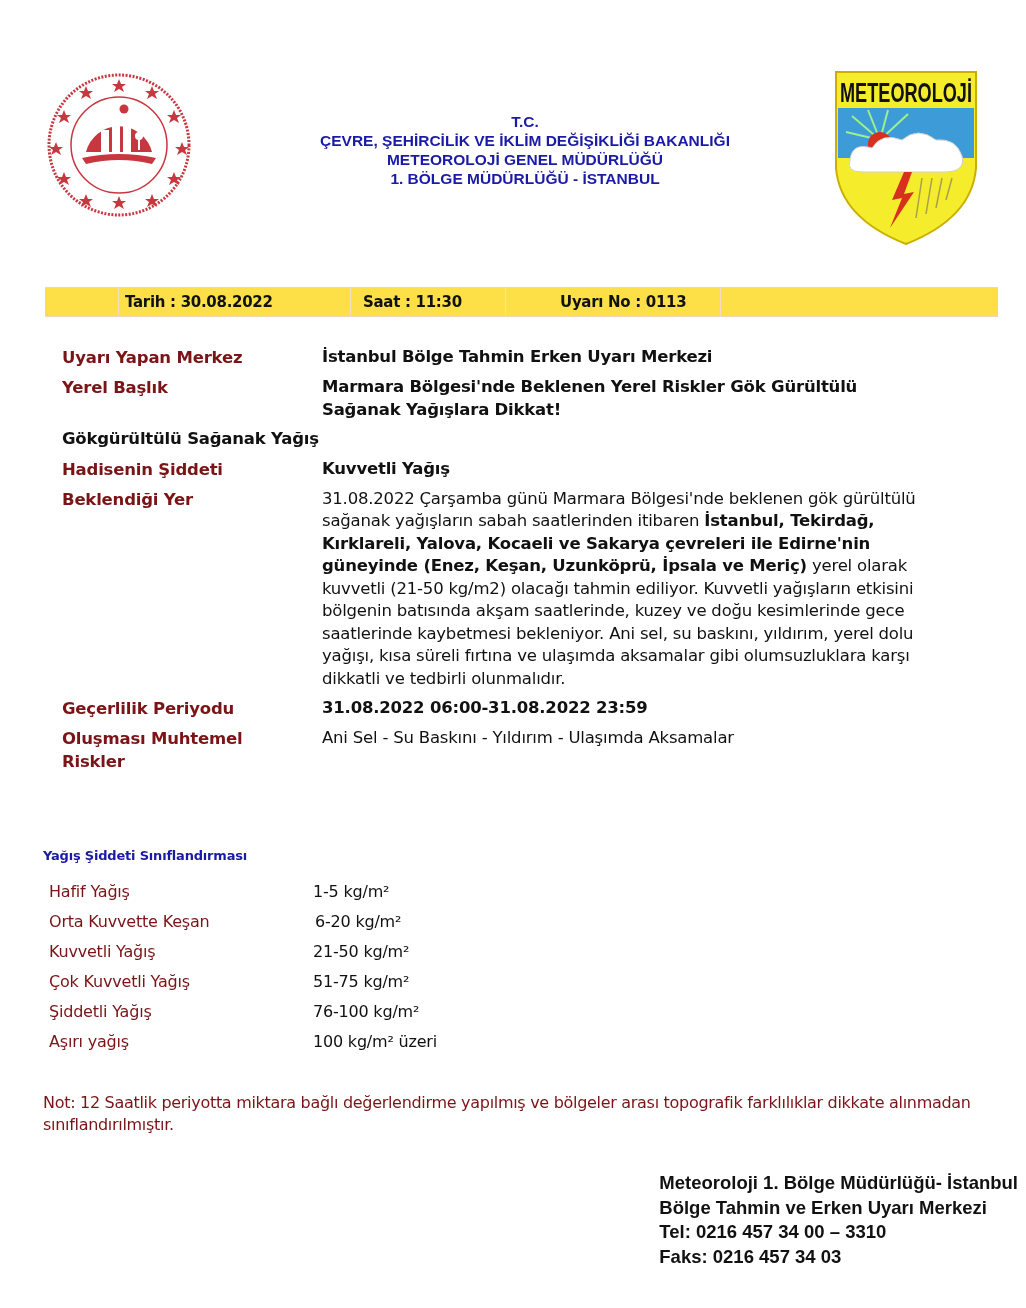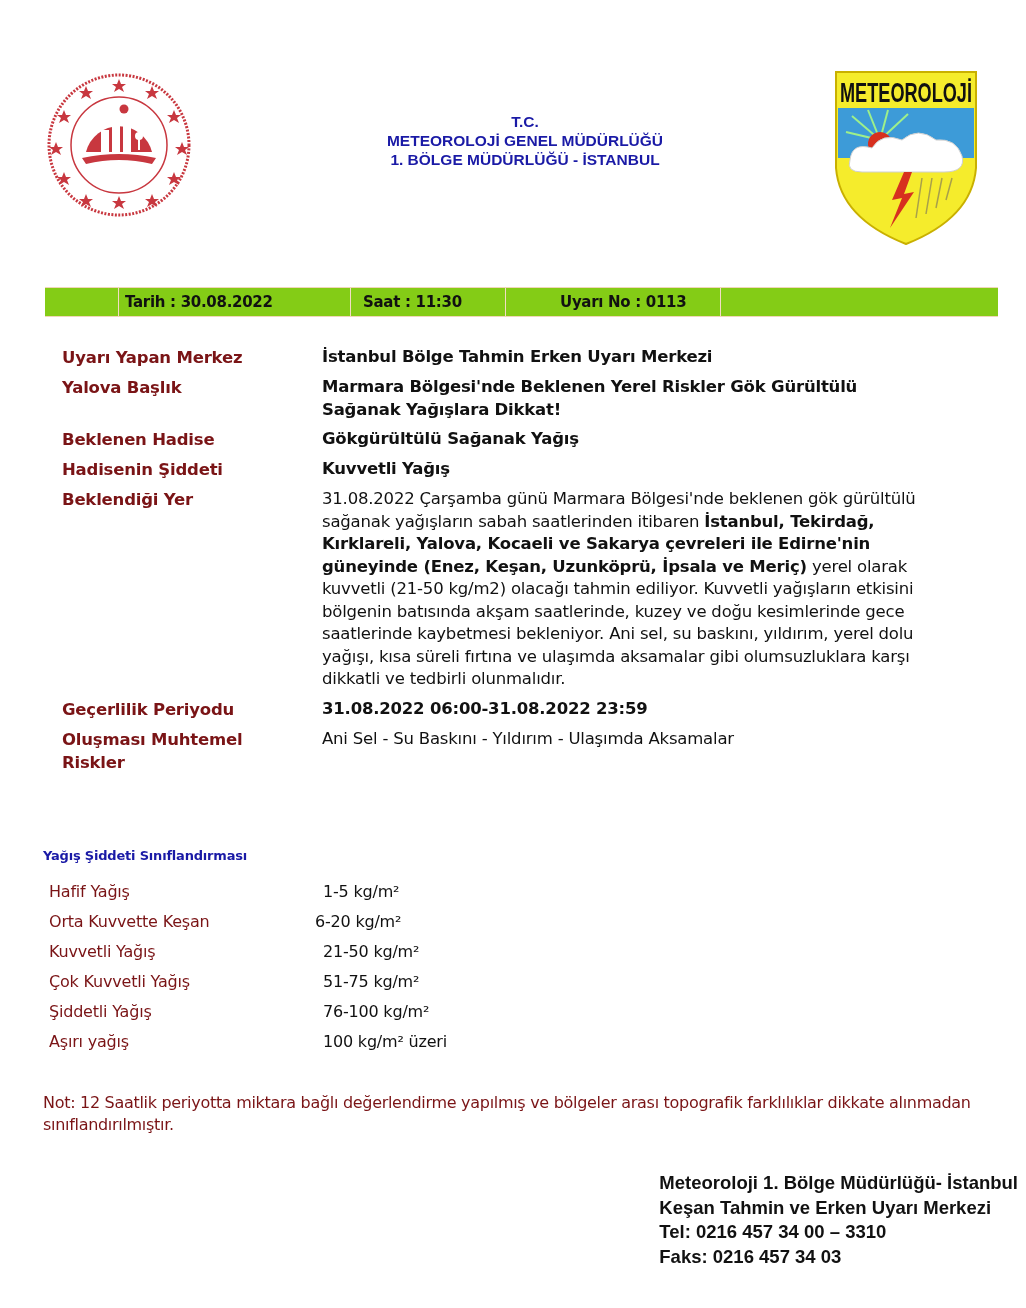--- a/index.html
+++ b/index.html
@@ -5,36 +5,36 @@
     * { box-sizing: border-box; margin: 0; padding: 0; }
     html, body { width: 1026px; height: 1308px; background: #ffffff; }
     body { position: relative; font-family: "DejaVu Sans", sans-serif; color: #111; overflow: hidden; }
 
     .logo-left { position: absolute; left: 46px; top: 72px; width: 146px; height: 146px; }
     .logo-right { position: absolute; left: 832px; top: 68px; width: 148px; height: 180px; }
 
     .header-title { position: absolute; left: 270px; top: 112px; width: 510px; text-align: center;
       font-family: "Liberation Sans", sans-serif; font-weight: bold; color: #1a1aa6; font-size: 15.5px; line-height: 19px; }
 
-    .info-bar { position: absolute; left: 45px; top: 287px; width: 953px; height: 30px; background: #84cc16;
+    .info-bar { position: absolute; left: 45px; top: 287px; width: 953px; height: 30px; background: #fde047;
       border-top: 1px solid #f0d6b8; border-bottom: 1px solid #f0d6b8; font-weight: bold; font-size: 15px; color: #111; }
     .info-bar span { position: absolute; top: 5px; letter-spacing: -0.3px; }
     .info-bar .sep { position: absolute; top: 0; width: 1px; height: 28px; background: #f3dcc4; }
 
     .fields { position: absolute; left: 62px; top: 346px; width: 900px; }
     .row { display: flex; margin-bottom: 7px; }
     .row .lbl { width: 260px; flex: none; color: #7a1416; font-weight: bold; font-size: 16.5px; line-height: 23px; letter-spacing: -0.2px; }
     .row .val { width: 610px; font-size: 16.5px; line-height: 22.5px; color: #111; letter-spacing: -0.2px; }
     .row .val.bold { font-weight: bold; }
 
     .class-title { position: absolute; left: 43px; top: 848px; color: #1a1aa6; font-weight: bold; font-size: 13px; letter-spacing: -0.2px; }
     .class-table { position: absolute; left: 49px; top: 876px; }
     .class-row { display: flex; height: 30px; align-items: center; }
     .class-row .name { width: 264px; color: #7a1416; font-size: 16px; letter-spacing: -0.2px; }
-    .class-row .amount { color: #111; font-size: 16px; letter-spacing: -0.2px; margin-left: 10px; }
+    .class-row .amount { color: #111; font-size: 16px; letter-spacing: -0.2px; }
 
     .note { position: absolute; left: 43px; top: 1057px; width: 930px; color: #7a1416; font-size: 16px; line-height: 22px; letter-spacing: -0.3px; margin-top: 35px; }
 
     .footer { position: absolute; right: 8px; top: 1171px; text-align: left;
       font-family: "Liberation Sans", sans-serif; font-weight: bold; font-size: 18.5px; line-height: 24.5px; color: #111; }
   </style>
 </head>
 <body>
 
 <div class="logo-left">
@@ -64,20 +64,21 @@
       <circle cx="93" cy="64" r="4"></circle>
       <rect x="92" y="66" width="2" height="12"></rect>
       <circle cx="76" cy="38" r="5"></circle>
     </g>
     <circle cx="78" cy="37" r="4.5" fill="#c8373f"></circle>
   </svg>
 </div>
 
 <div class="header-title">
   <div>T.C.</div>
+  <div>ÇEVRE, ŞEHİRCİLİK VE İKLİM DEĞİŞİKLİĞİ BAKANLIĞI</div>
   <div>METEOROLOJİ GENEL MÜDÜRLÜĞÜ</div>
   <div>1. BÖLGE MÜDÜRLÜĞÜ - İSTANBUL</div>
 </div>
 
 <div class="logo-right">
   <svg width="148" height="180" viewBox="0 0 148 180">
     <path d="M4,4 L144,4 L144,100 Q140,150 74,176 Q8,150 4,100 Z" fill="#f5ec2c" stroke="#c9b000" stroke-width="2"></path>
     <rect x="6" y="40" width="136" height="50" fill="#3d9bd8"></rect>
     <g stroke="#9ef08a" stroke-width="2">
       <line x1="48" y1="72" x2="20" y2="48"></line>
@@ -108,25 +109,24 @@
   <span style="left:515px">Uyarı No : 0113</span>
   <div class="sep" style="left:675px"></div>
 </div>
 
 <div class="fields">
   <div class="row">
     <div class="lbl">Uyarı Yapan Merkez</div>
     <div class="val bold">İstanbul Bölge Tahmin Erken Uyarı Merkezi</div>
   </div>
   <div class="row">
-    <div class="lbl">Yalova Başlık</div>
+    <div class="lbl">Yerel Başlık</div>
     <div class="val bold" style="width:580px">Marmara Bölgesi'nde Beklenen Yerel Riskler Gök Gürültülü Sağanak Yağışlara Dikkat!</div>
   </div>
   <div class="row">
-    <div class="lbl">Beklenen Hadise</div>
     <div class="val bold">Gökgürültülü Sağanak Yağış</div>
   </div>
   <div class="row">
     <div class="lbl">Hadisenin Şiddeti</div>
     <div class="val bold">Kuvvetli Yağış</div>
   </div>
   <div class="row">
     <div class="lbl">Beklendiği Yer</div>
     <div class="val" style="width:612px"><span>31.08.2022 Çarşamba günü Marmara Bölgesi'nde beklenen gök gürültülü sağanak yağışların sabah saatlerinden itibaren </span><b>İstanbul, Tekirdağ, Kırklareli, Yalova, Kocaeli ve Sakarya çevreleri ile Edirne'nin güneyinde (Enez, Keşan, Uzunköprü, İpsala ve Meriç)</b><span> yerel olarak kuvvetli (21-50 kg/m2) olacağı tahmin ediliyor. Kuvvetli yağışların etkisini bölgenin batısında akşam saatlerinde, kuzey ve doğu kesimlerinde gece saatlerinde kaybetmesi bekleniyor. Ani sel, su baskını, yıldırım, yerel dolu yağışı, kısa süreli fırtına ve ulaşımda aksamalar gibi olumsuzluklara karşı dikkatli ve tedbirli olunmalıdır.</span></div>
   </div>
@@ -165,16 +165,16 @@
   <div class="class-row">
     <div class="name">Aşırı yağış</div>
     <div class="amount">100 kg/m² üzeri</div>
   </div>
 </div>
 
 <div class="note">Not: 12 Saatlik periyotta miktara bağlı değerlendirme yapılmış ve bölgeler arası topografik farklılıklar dikkate alınmadan sınıflandırılmıştır.</div>
 
 <div class="footer">
   <div>Meteoroloji 1. Bölge Müdürlüğü- İstanbul</div>
-  <div>Keşan Tahmin ve Erken Uyarı Merkezi</div>
+  <div>Bölge Tahmin ve Erken Uyarı Merkezi</div>
   <div>Tel: 0216 457 34 00 – 3310</div>
   <div>Faks: 0216 457 34 03</div>
 </div>
 
 </body></html>

